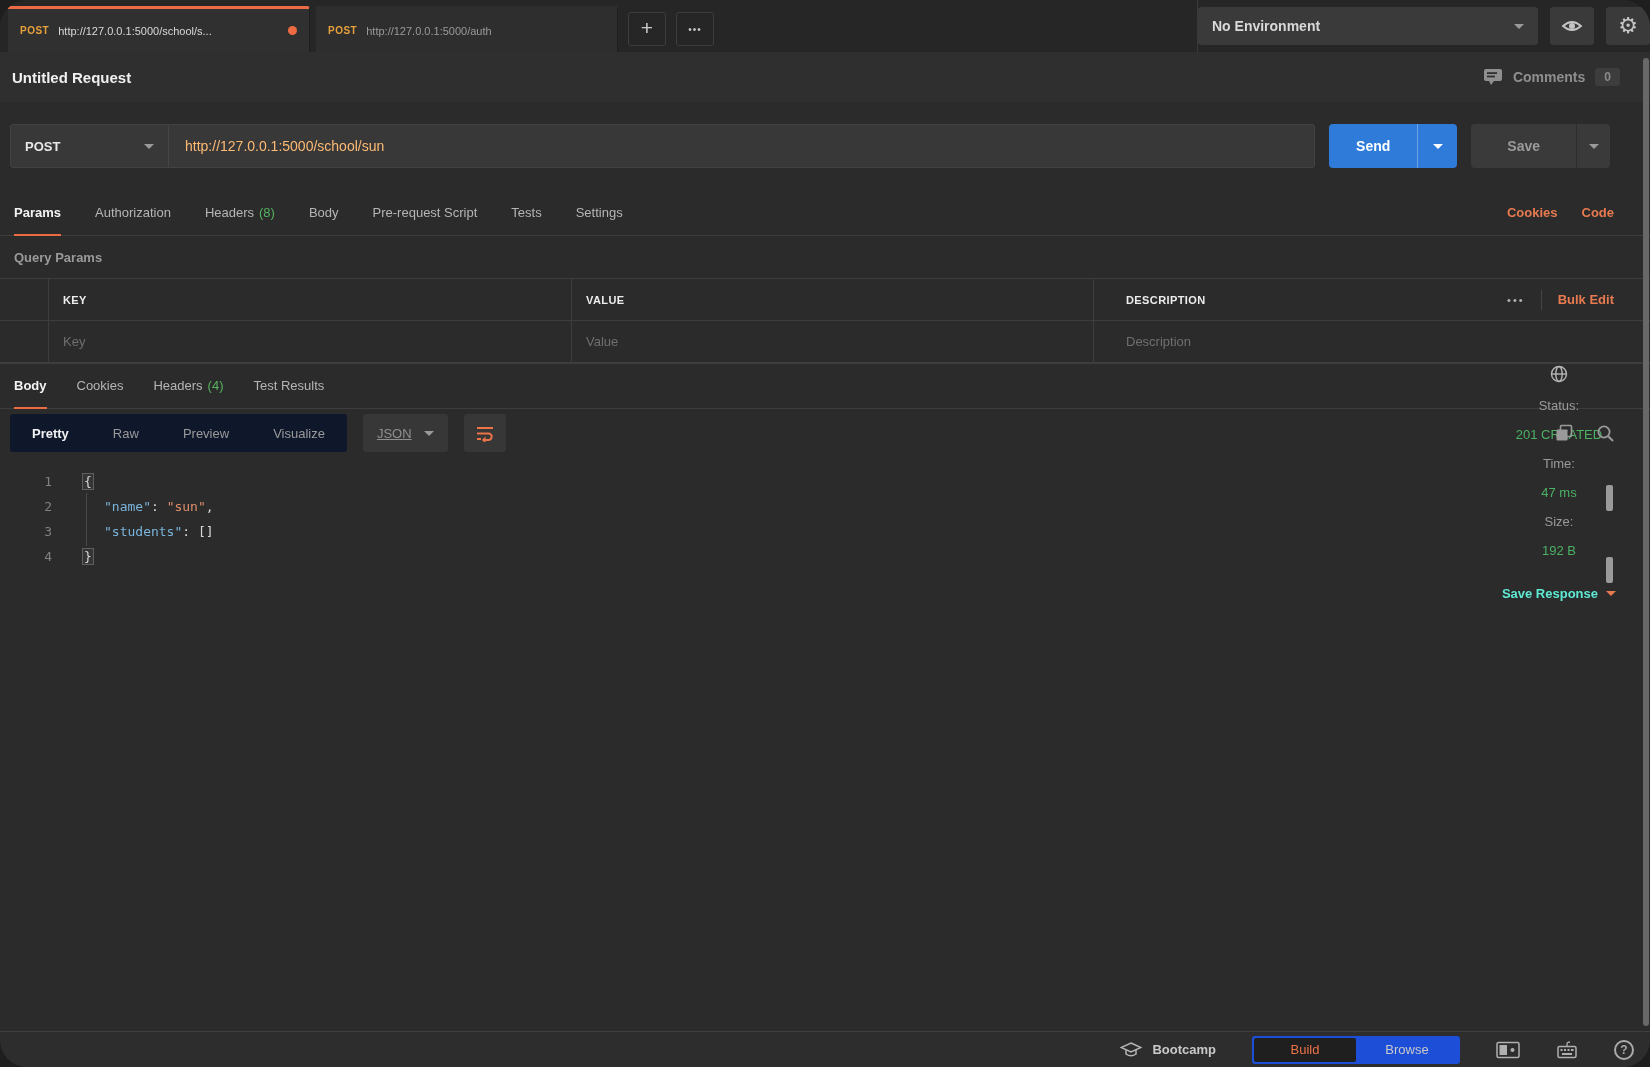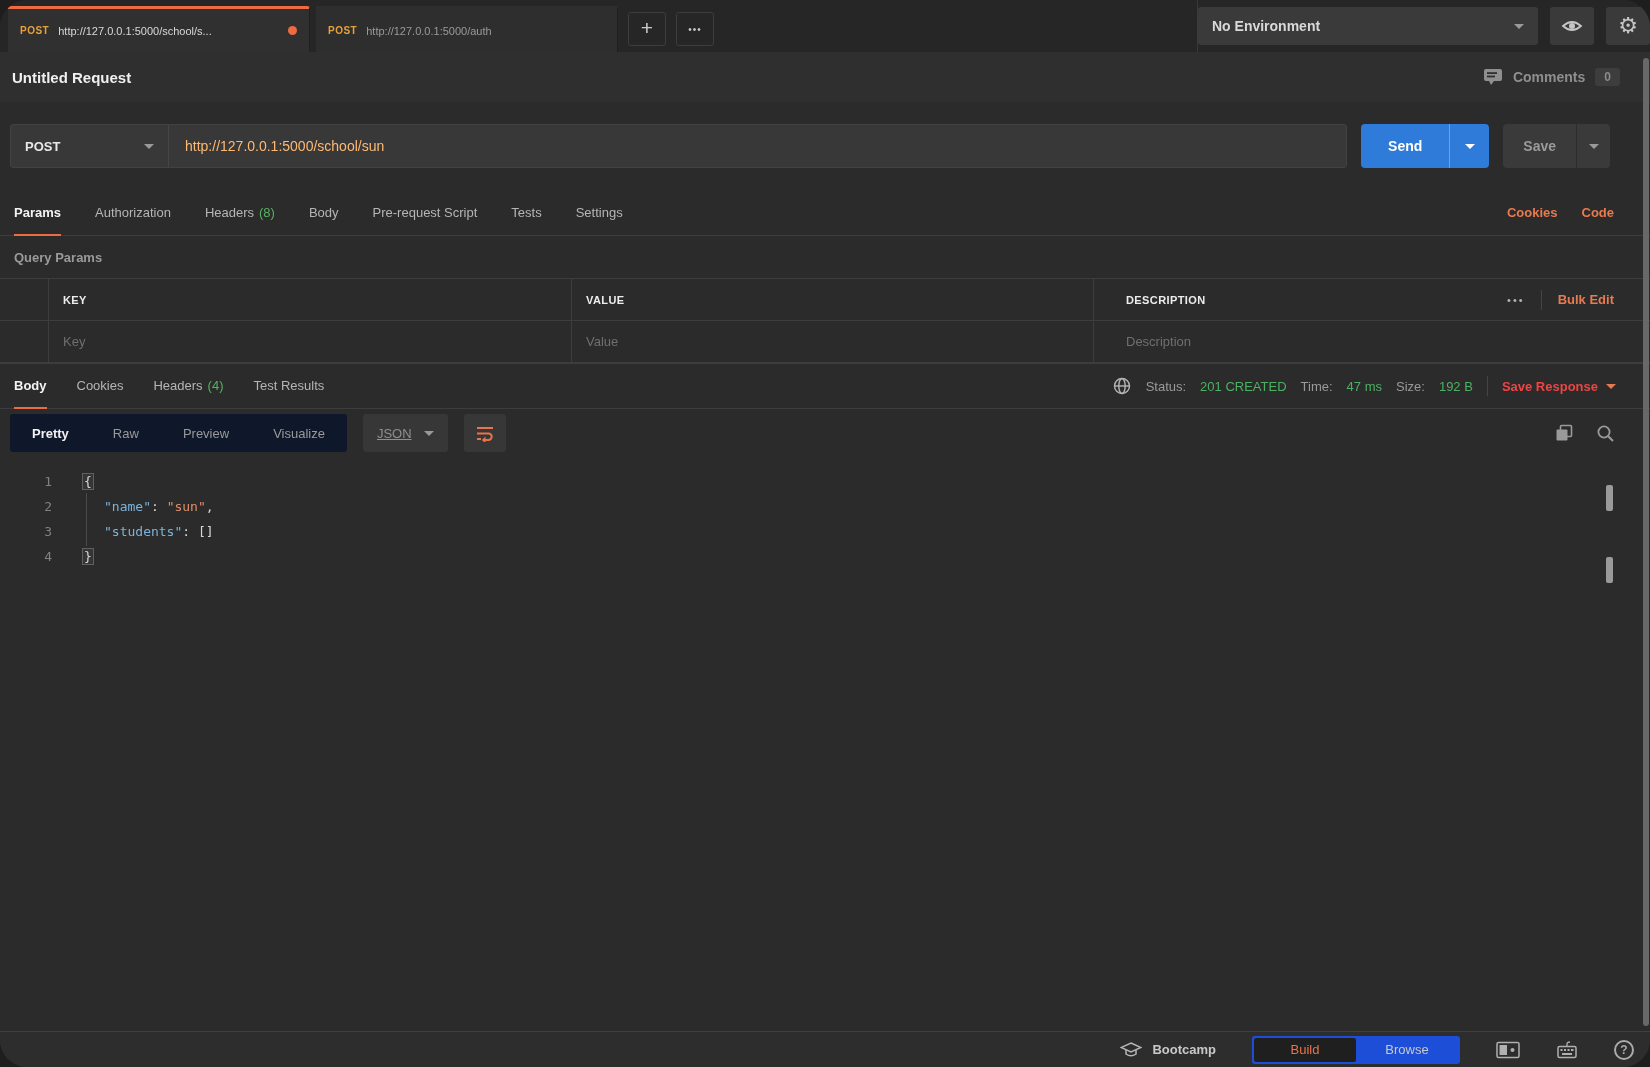--- a/index.html
+++ b/index.html
@@ -55,21 +55,21 @@
   .url-box { flex:1; height:44px; background:#383838; border:1px solid #424242; border-radius:3px; display:flex; align-items:stretch; }
   .method-select { width:158px; display:flex; align-items:center; padding:0 14px; border-right:1px solid #464646; color:#e8e8e8; font-weight:600; font-size:13px; }
   .method-select .caret { margin-left:auto; }
   .url-input { flex:1; background:transparent; border:none; outline:none; color:#fdba74; font-size:14px; padding:0 16px; font-family:"Liberation Sans", sans-serif; }
   .split-btn { height:44px; border-radius:4px; display:flex; align-items:stretch; overflow:hidden; }
   .send { background:#2F7BD9; color:#ffffff; }
   .send .main { padding:0 27px; display:flex; align-items:center; font-weight:600; font-size:14px; }
   .send .arrow { width:40px; border-left:1px solid rgba(255,255,255,.3); display:flex; align-items:center; justify-content:center; }
   .send .arrow .caret { border-top-color:#ffffff; }
   .save { background:#3a3a3a; color:#9b9b9b; }
-  .save .main { padding:0 20px; display:flex; align-items:center; font-weight:600; font-size:14px; }
+  .save .main { padding:0 36px; display:flex; align-items:center; font-weight:600; font-size:14px; }
   .save .arrow { width:34px; border-left:1px solid #2d2d2d; display:flex; align-items:center; justify-content:center; }
 
   
   .req-tabs { height:46px; border-bottom:1px solid #3d3d3d; display:flex; align-items:stretch; padding:0 36px 0 14px; gap:34px; flex:0 0 auto; }
   .rtab { display:flex; align-items:center; color:#b5b5b5; border-bottom:2px solid transparent; margin-bottom:-1px; }
   .rtab.active { color:#f3f3f3; font-weight:600; border-bottom-color:#EC6B42; }
   .cnt { color:#55B25F; margin-left:5px; }
   .right-links { margin-left:auto; display:flex; align-items:center; gap:24px; }
   .olink { color:#E87A50; font-weight:600; }
 
@@ -84,24 +84,24 @@
   .c3 { flex:1; padding-right:36px;padding-left:32px; }
   .th { font-size:11px; font-weight:700; color:#ededed; letter-spacing:.4px; }
   .cell-input { width:100%; background:transparent; border:none; outline:none; color:#d8d8d8; font-size:13px; font-family:"Liberation Sans", sans-serif; }
   .cell-input::placeholder { color:#6f6f6f; }
   .hdr-controls { margin-left:auto; display:flex; align-items:center; gap:16px; }
   .dots { color:#b5b5b5; font-size:11px; letter-spacing:2px; }
   .vdiv { width:1px; height:20px; background:#454545; }
 
   
   .resp-header { height:46px; border-top:1px solid #3d3d3d; border-bottom:1px solid #3d3d3d; display:flex; align-items:stretch; padding:0 34px 0 14px; gap:30px; flex:0 0 auto; }
-  .resp-meta { margin-left:auto; display:flex; align-items:center; gap:14px; }
+  .resp-meta { margin-left:auto; display:flex; align-items:center; gap:14px;flex-direction:column; }
   .mlabel { color:#9a9a9a; font-size:13px; }
   .mval { color:#4CB163; font-size:13px; }
-  .save-response { display:flex; align-items:center; gap:8px; color:#ef4444; font-weight:600; }
+  .save-response { display:flex; align-items:center; gap:8px; color:#5eead4; font-weight:600; }
   .save-response .caret { border-top-color:#E87A50; }
 
   
   .viewer-bar { height:48px; display:flex; align-items:center; padding:0 34px 0 10px; gap:16px; flex:0 0 auto; }
   .segmented { height:38px; background:#0f172a; border-radius:3px; display:flex; align-items:stretch; }
   .seg { padding:0 22px; display:flex; align-items:center; color:#9a9a9a; }
   .seg.active { color:#f2f2f2; font-weight:600; }
   .format-select { height:38px; background:#373737; border-radius:3px; display:flex; align-items:center; gap:12px; padding:0 14px; color:#8f8f8f;text-decoration:underline; }
   .wrap-btn { height:38px; width:42px; background:#373737; border-radius:3px; display:flex; align-items:center; justify-content:center; }
   .viewer-right { margin-left:auto; display:flex; align-items:center; gap:20px; }

